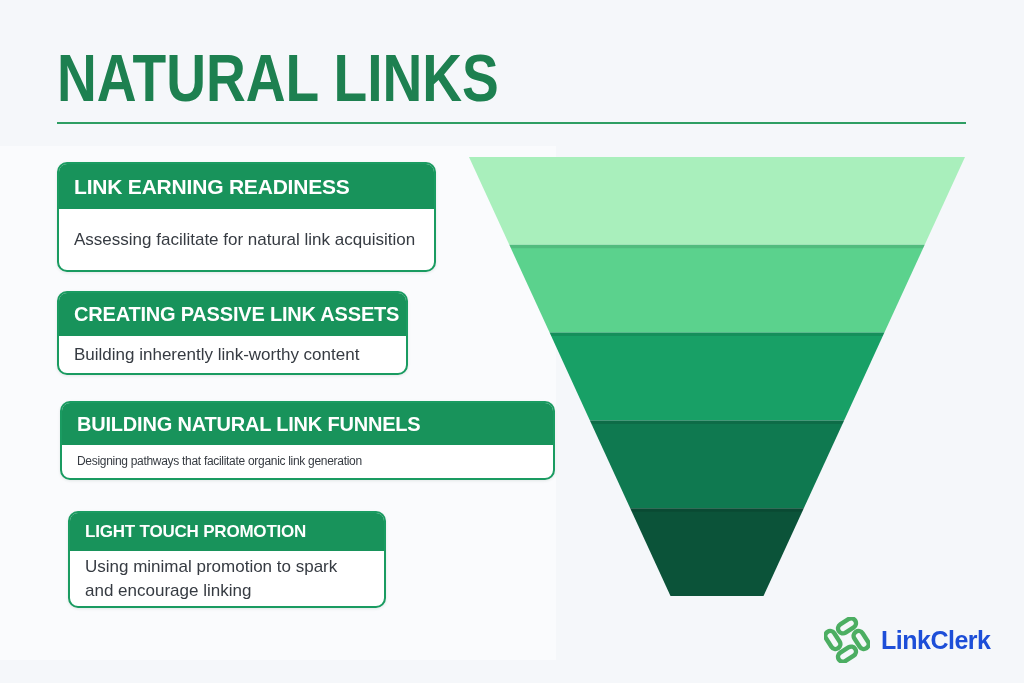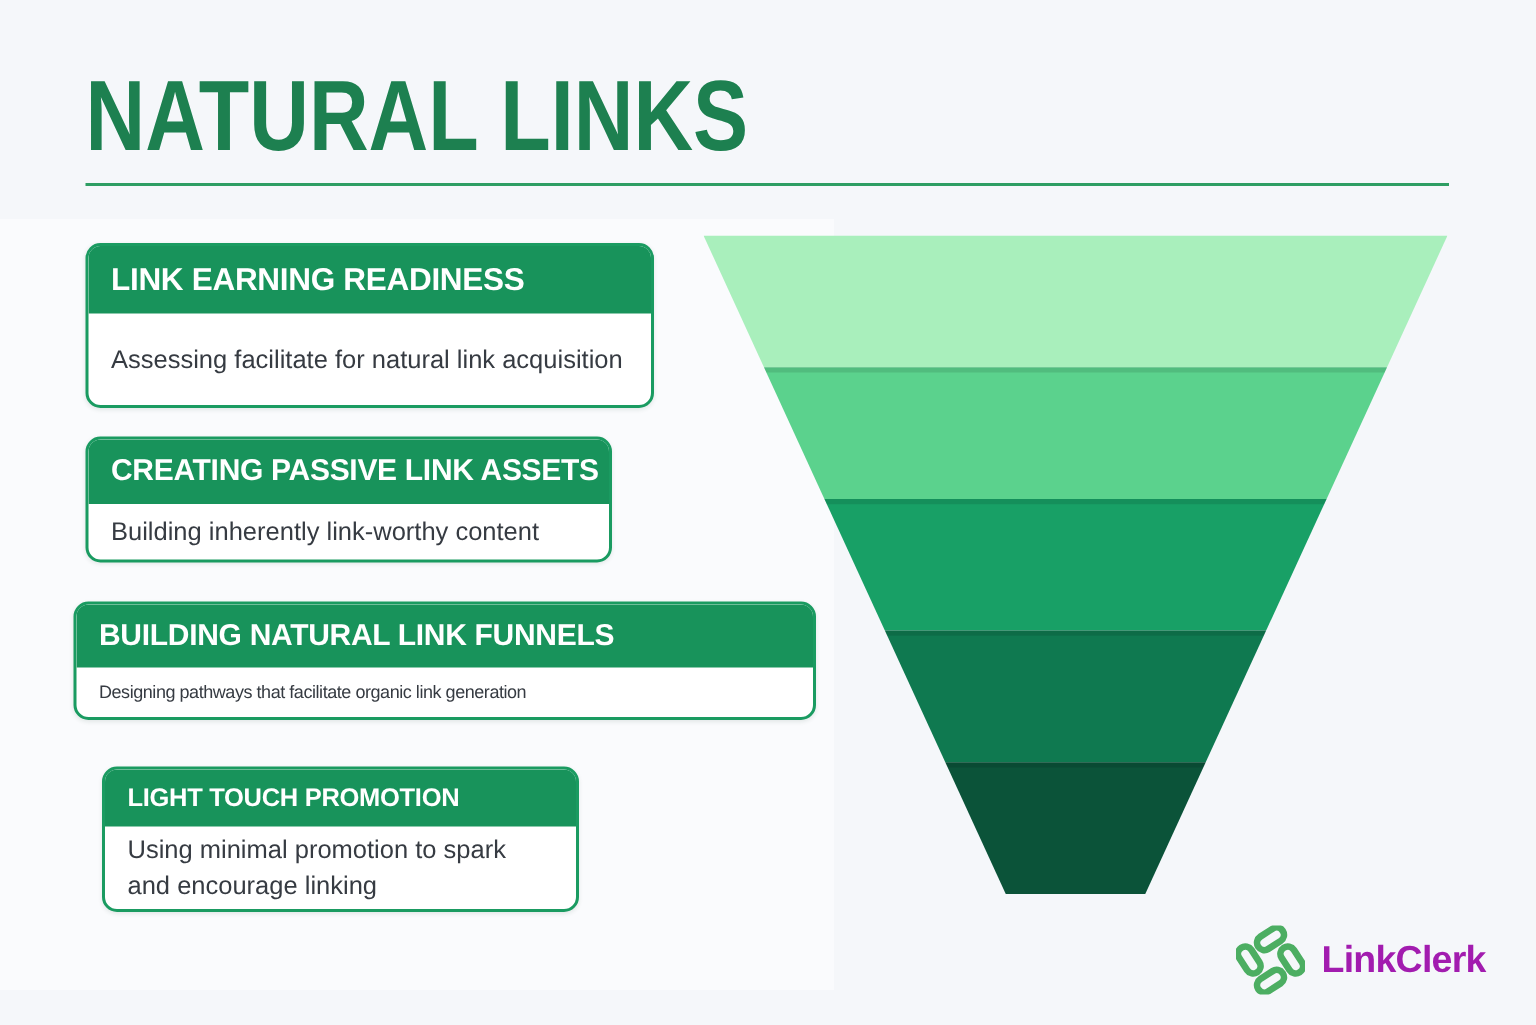--- a/index.html
+++ b/index.html
@@ -50,21 +50,21 @@
     color:var(--card-text,#363b42);
     display:flex;align-items:center;
     padding:2px 15px;
     flex:1 1 auto;
     font-size:17px;line-height:1.4;
   }
   .card-1{left:57px;top:162px;width:379px;height:110px;}
   .card-1 .card-header{height:45px;font-size:21px;}
   .card-2{left:57px;top:291px;width:351px;height:84px;}
   .card-2 .card-header{height:43px;font-size:20px;}
-  .card-3{left:49px;top:401px;width:495px;height:79px;}
+  .card-3{left:60px;top:401px;width:495px;height:79px;}
   .card-3 .card-header{height:42px;font-size:20px;}
   .card-3 .card-body{font-size:12px;white-space:nowrap;letter-spacing:-0.3px;}
   .card-4{left:68px;top:511px;width:318px;height:97px;}
   .card-4 .card-header{height:38px;font-size:17px;}
   .card-4 .card-body{font-size:17px;}
   .logo{
     position:absolute;left:824px;top:614px;height:52px;
     display:flex;align-items:center;gap:11px;
   }
   .logo-icon{width:46px;height:46px;display:block;}
@@ -117,16 +117,16 @@
 
   <div class="logo">
     <svg class="logo-icon" viewBox="0 0 52 52" style="color: rgb(76, 174, 98);">
       <g fill="none" stroke="currentColor" stroke-width="5" stroke-linecap="round">
         <rect x="-11" y="-5.5" width="22" height="11" rx="5.5" transform="translate(26,10) rotate(-33)"></rect>
         <rect x="-11" y="-5.5" width="22" height="11" rx="5.5" transform="translate(42,26) rotate(57)"></rect>
         <rect x="-11" y="-5.5" width="22" height="11" rx="5.5" transform="translate(26,42) rotate(-33)"></rect>
         <rect x="-11" y="-5.5" width="22" height="11" rx="5.5" transform="translate(10,26) rotate(57)"></rect>
       </g>
     </svg>
-    <span class="logo-text" style="color: #a21caf;">LinkClerk</span>
+    <span class="logo-text" style="color: #1d4ed8;">LinkClerk</span>
   </div>
 
 </div>
 
 </body></html>

